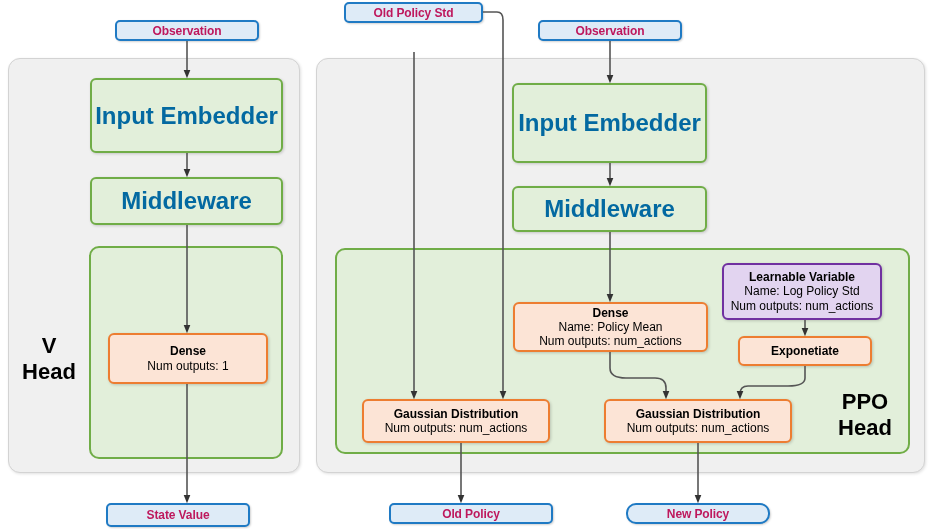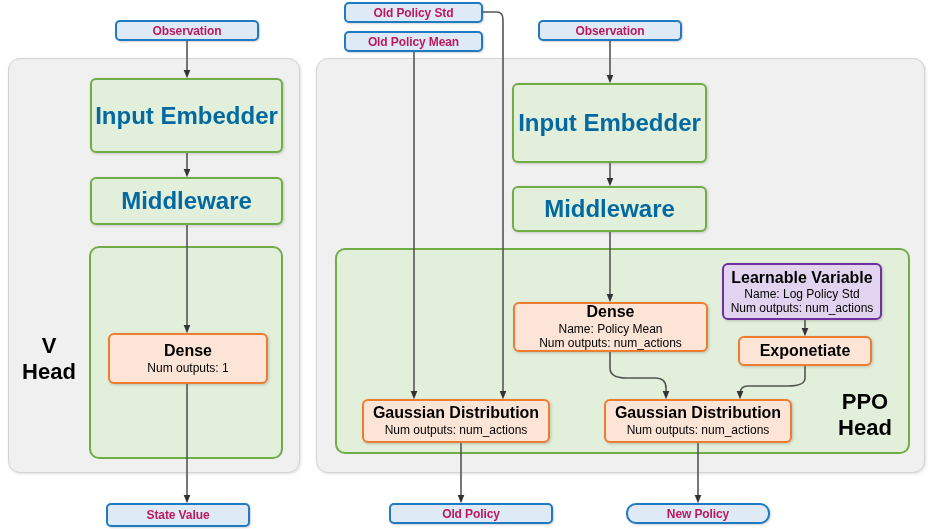--- a/index.html
+++ b/index.html
@@ -69,21 +69,21 @@
     letter-spacing: -0.1px;
   }
   .headlabel {
     position: absolute;
     font-weight: bold;
     color: #000000;
     text-align: center;
     line-height: 1.18;
     font-size: 22px;
   }
-  .boxtitle { font-weight: bold; font-size: 16px; }
+  .boxtitle { font-weight: bold; font-size: 12px; }
   .boxline  { font-weight: normal; font-size: 12px; }
   svg.wires {
     position: absolute; left: 0; top: 0;
     width: 931px; height: 529px;
     pointer-events: none;
   }
 </style>
 </head>
 <body>
 
@@ -101,21 +101,20 @@
   </div>
   <div class="headlabel" style="left:820px; top:389px; width:90px;">
     <div>PPO</div>
     <div>Head</div>
   </div>
 
   <div class="bluebox" style="left:115px; top:20px; width:144px; height:21px;">Observation</div>
 
   <div class="bluebox" style="left:344px; top:2px; width:139px; height:21px;">Old Policy Std</div>
 
-  <div class="bluebox" style="left:344px; top:31px; width:139px; height:21px;">Old Policy Mean</div>
 
   <div class="bluebox" style="left:538px; top:20px; width:144px; height:21px;">Observation</div>
 
   <div class="greenbox module" style="left:90px; top:78px; width:193px; height:75px; font-size:24px;">Input Embedder</div>
 
   <div class="greenbox module" style="left:90px; top:177px; width:193px; height:48px; font-size:24px;">Middleware</div>
 
   <div class="orangebox" style="left:108px; top:333px; width:160px; height:51px;">
     <div class="boxtitle">Dense</div>
     <div class="boxline">Num outputs: 1</div>

